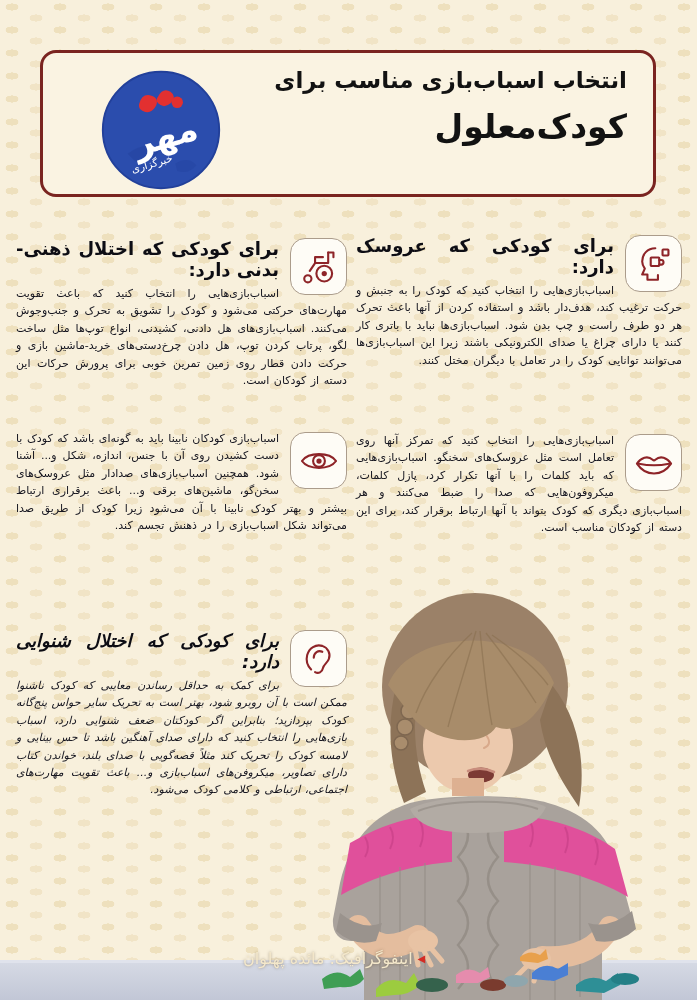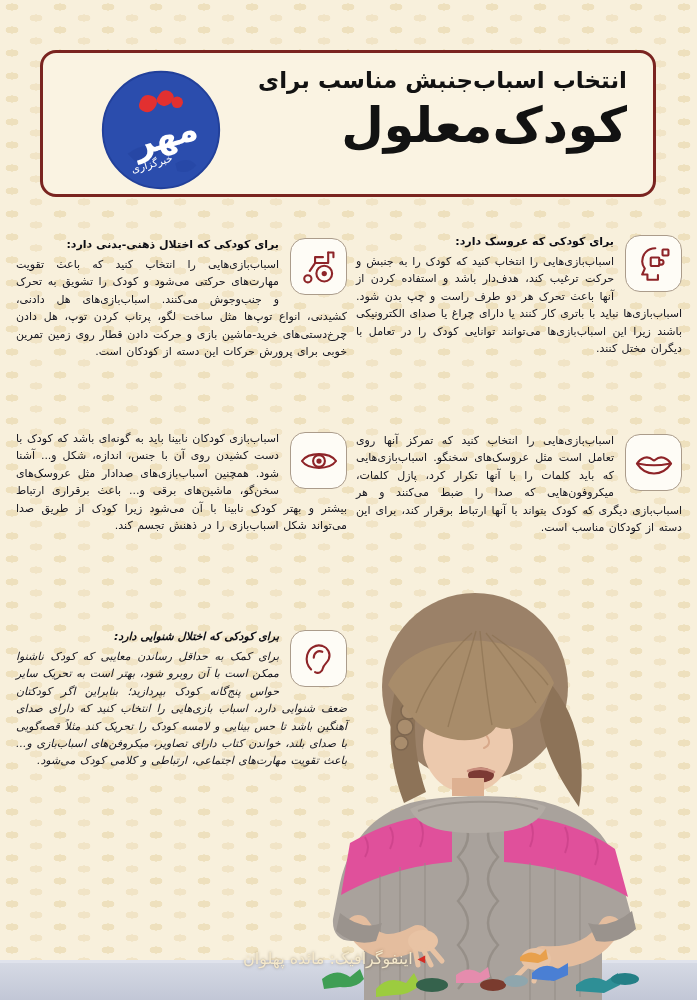--- a/index.html
+++ b/index.html
@@ -22,41 +22,41 @@
   .header-card {
     position:absolute; left:40px; top:50px;
     width:616px; height:147px;
     background:#faf3e2;
     border:3.5px solid #7a2420;
     border-radius:16px;
   }
   .logo { position:absolute; left:56px; top:15px; width:124px; height:124px; }
   .titles { position:absolute; right:26px; top:14px; text-align:right; color:#121212; }
   .title-line1 { font-size:23px; font-weight:700; letter-spacing:-0.5px; }
-  .title-line2 { font-size:49px; font-weight:800; letter-spacing:-1px; line-height:1.12; margin-top:6px; }
+  .title-line2 { font-size:33px; font-weight:800; letter-spacing:-1px; line-height:1.12; margin-top:16px; }
 
   
   .info-section {
     position:absolute;
     direction:rtl;
     text-align:justify;
     color:#15151f;
   }
   .icon-box {
     float:right;
     width:57px; height:57px;
     margin:2px 0 6px 11px;
     background:#fefcf6;
     border:1.5px solid #ab9c8b;
     border-radius:15px;
     display:flex; align-items:center; justify-content:center;
   }
   .icon-box svg { width:42px; height:42px; }
   .info-section h3 {
-    font-size:11px; font-weight:800;
+    font-size:18px; font-weight:800;
     margin:2px 0 5px 0;
     color:#0d0d14;
   }
   .info-section p {
     font-size:11px; line-height:1.58;
     word-spacing:1px;
   }
   .sec-autism  { left:356px; top:233px; width:326px; }
   .sec-mental  { left:16px;  top:236px; width:331px; }
   .sec-speech  { left:356px; top:432px; width:326px; }
@@ -92,21 +92,21 @@
         <path d="M30 90 q18 -14 34 -4 q-10 16 -26 12 Z" fill="#24439f" opacity="0.55"></path>
         <path d="M80 100 q14 -8 22 2 q-8 10 -20 6 Z" fill="#24439f" opacity="0.45"></path>
         <path d="M42 38 q3 -12 13 -9 q9 3 4 12 q-5 8 -13 4 q-5 -2 -4 -7 Z" fill="#e23030"></path>
         <path d="M62 30 q5 -10 13 -5 q7 5 0 12 q-7 6 -13 0 q-3 -3 0 -7 Z" fill="#e23030"></path>
         <circle cx="82" cy="36" r="6" fill="#e23030"></circle>
         <text x="72" y="84" font-size="36" font-weight="bold" fill="#ffffff" text-anchor="middle" transform="rotate(-16 70 80)" font-family="DejaVu Sans, sans-serif">مهر</text>
         <text x="56" y="104" font-size="11" fill="#ffffff" text-anchor="middle" transform="rotate(-16 56 102)" font-family="DejaVu Sans, sans-serif">خبرگزاری</text>
       </svg>
     </div>
     <div class="titles">
-      <div class="title-line1">انتخاب اسباب‌جنبش مناسب برای</div>
+      <div class="title-line1">انتخاب اسباب‌بازی مناسب برای</div>
       <div class="title-line2">کودک‌معلول</div>
     </div>
   </div>
 
   <section class="info-section sec-autism">
     <span class="icon-box">
       <svg viewBox="0 0 64 64" fill="none" stroke="#8e2428" stroke-width="3.2" stroke-linecap="round" stroke-linejoin="round">
         <path d="M34 8 C22 8 14 17 14 28 c0 5 2 8 4 11 l-4 9 h8 v8 h16 v-7"></path>
         <rect x="27" y="22" width="13" height="13" rx="1"></rect>
         <path d="M40 26 h3 a3 3 0 1 1 0 7 h-3"></path>

